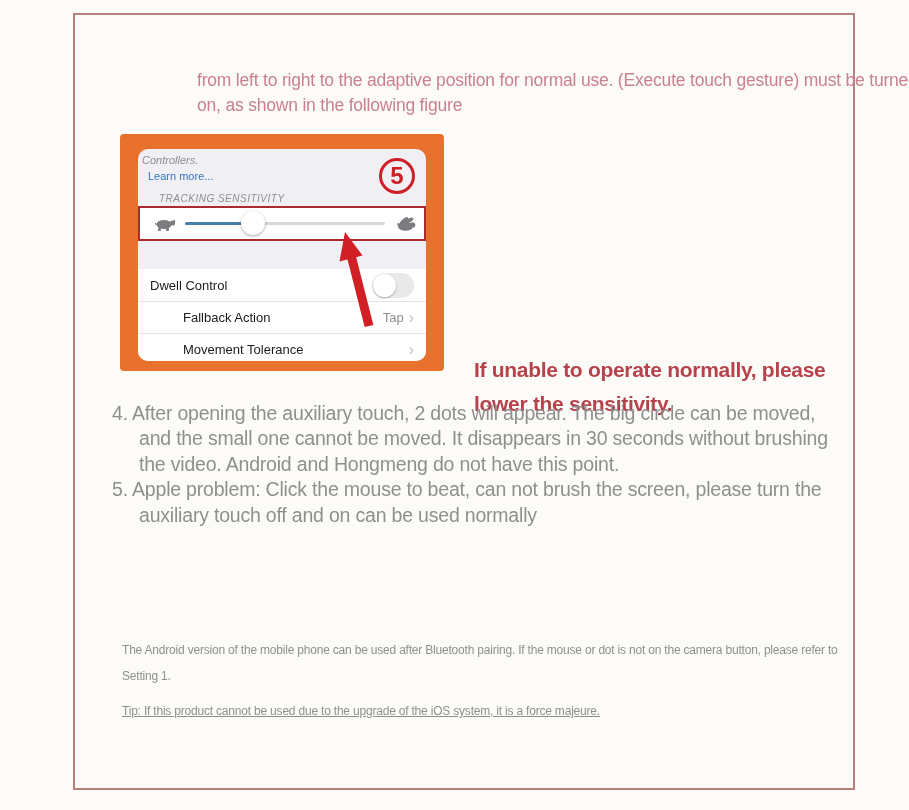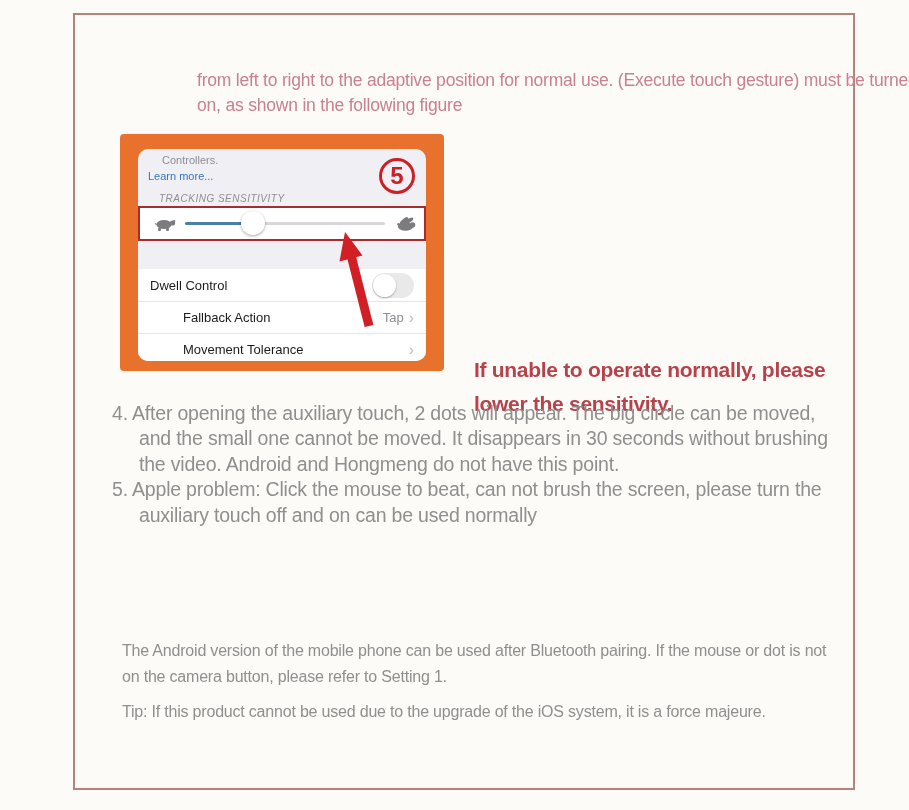--- a/index.html
+++ b/index.html
@@ -21,21 +21,21 @@
   }
   
   .figure {
     position:absolute; left:118px; top:132px; width:324px; height:237px;
     background:#e8712e; border-radius:4px;
   }
   .card {
     position:absolute; left:18px; top:15px; width:288px; height:212px;
     background:#f0eff4; border-radius:10px; overflow:hidden;
   }
-  .controllers { position:absolute; left:24px; top:5px;  font-size:11px; color:#8e8e93; }
+  .controllers { position:absolute; left:4px; top:5px;  font-size:11px; color:#8e8e93;font-style:italic; }
   .learn-more  { position:absolute; left:10px; top:21px; font-size:11px; color:#3577c1;text-align:right; }
   .badge {
     position:absolute; right:11px; top:9px; width:36px; height:36px;
     border:3px solid #cd2026; border-radius:50%;
     color:#cd2026; font-size:24px; font-weight:bold;
     display:flex; align-items:center; justify-content:center;
   }
   .section-header {
     position:absolute; left:21px; top:44px;
     font-size:10px; letter-spacing:0.5px; color:#8e8e93;font-style:italic;
@@ -84,24 +84,24 @@
   }
   
   .steps {
     position:absolute; left:110px; top:399px; width:728px;
     font-size:19.5px; line-height:25.4px; color:#8f8f8f; letter-spacing:-0.2px;
   }
   .step-item { padding-left:27px; text-indent:-27px; }
   
   .footer-note, .footer-tip {
     position:absolute; left:120px; width:718px;
-    font-size:16px; line-height:25.5px; color:#8f8f8f; letter-spacing:-0.2px;
+    font-size:12px; line-height:25.5px; color:#8f8f8f; letter-spacing:-0.2px;
   }
   .footer-note { top:636px; }
-  .footer-tip  { top:697px; }
+  .footer-tip  { top:697px;text-decoration:underline; }
 </style>
 </head>
 <body>
 
 <div class="frame">
 
   <div class="intro">from left to right to the adaptive position for normal use. (Execute touch gesture) must be turned on, as shown in the following figure</div>
 
   <div class="figure" style="left:45px; top:119px;">
     <div class="card">

